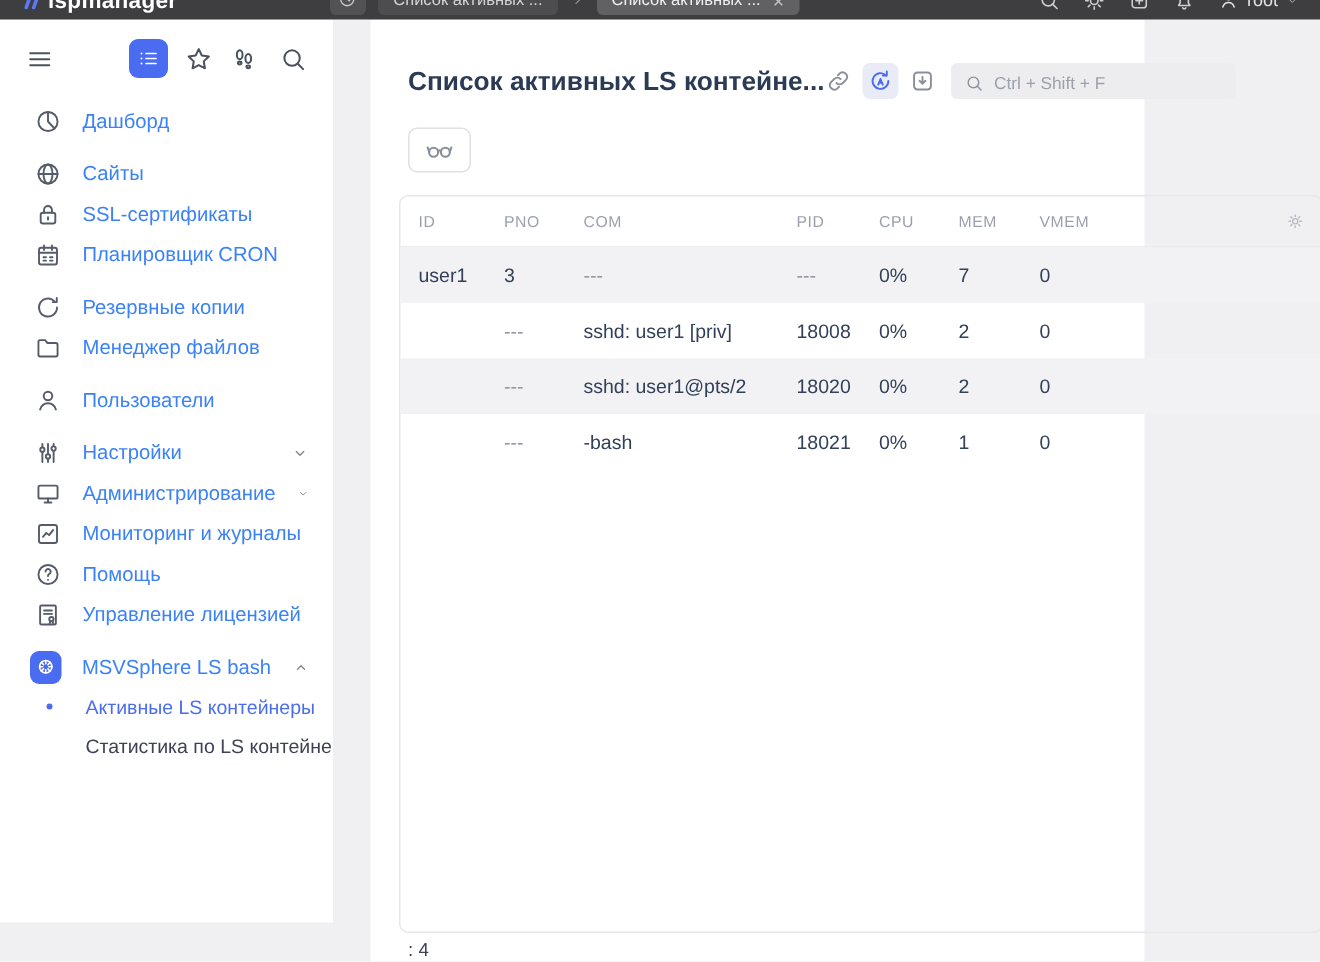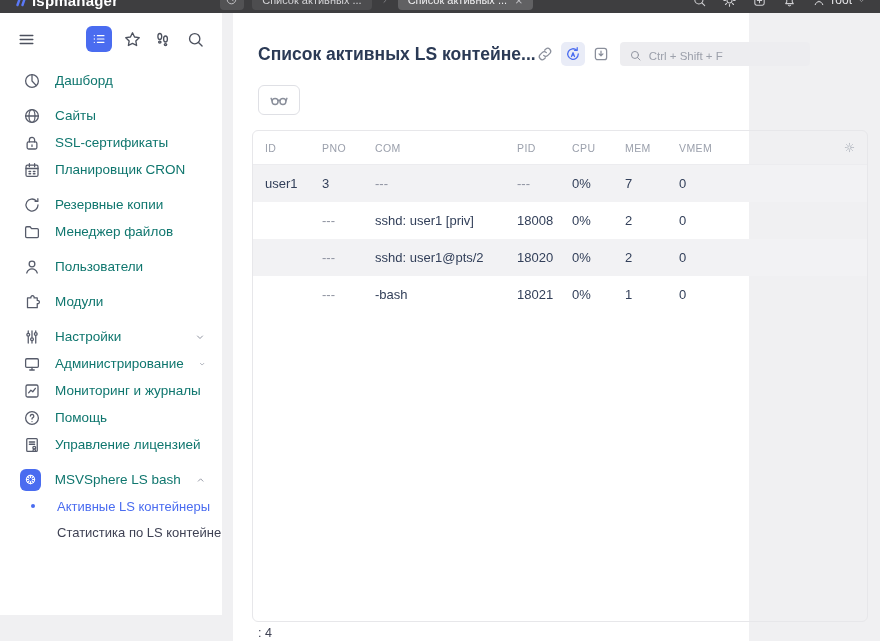--- a/index.html
+++ b/index.html
@@ -36,30 +36,30 @@
   .st-active { width:26px; height:26px; margin-left:50px; background:#4a6cf0; border-radius:6px; color:#fff; display:flex; align-items:center; justify-content:center; }
   .st-active svg { width:16px; height:16px; }
   .st-star { margin-left:11px; color:#4c515e; }
   .st-foot { margin-left:11px; color:#4c515e; }
   .st-search { margin-left:auto; color:#4c515e; }
   .menu { padding-top:2px; }
   .group { margin-bottom:8px; }
   .item { height:27px; display:flex; align-items:center; padding:0 16px 0 23px; gap:14px; cursor:pointer; }
   .item .ico { width:18px; height:18px; color:#565b6a; flex:none; }
   .item .ico svg { width:100%; height:100%; }
-  .item .lbl { font-size:13.5px; color:#0f766e; white-space:nowrap; }
+  .item .lbl { font-size:13.5px; color:#3b82f6; white-space:nowrap; }
   .item .chev { margin-left:auto; width:12px; height:12px; color:#7c8190; }
   .item .brand-ico { width:22px; height:22px; background:#4a6cf0; border-radius:6px; color:#fff; display:flex; align-items:center; justify-content:center; margin-left:-3px; }
   .item .brand-ico svg { width:15px; height:15px; }
   .child { height:26px; display:flex; align-items:center; padding-left:57px; position:relative; font-size:13px; color:#3f4254; cursor:pointer; white-space:nowrap; }
   .child.selected { color:#4a6cf0; }
   .child .dot { position:absolute; left:31px; top:11px; width:4px; height:4px; border-radius:50%; background:#4a6cf0; }
 
   
-  .content { position:absolute; top:13px; left:233px; width:516px; height:628px; background:#ffffff; }
+  .content { position:absolute; top:13px; left:247px; width:516px; height:628px; background:#ffffff; }
   .title-row { position:absolute; top:27px; left:25px; right:19px; height:28px; display:flex; align-items:center; }
   .page-title { font-size:17.5px; font-weight:bold; color:#2b3a55; white-space:nowrap; }
   .title-icons { margin-left:auto; display:flex; align-items:center; gap:7px; }
   .ti { width:18px; height:18px; color:#8a8f9b; cursor:pointer; }
   .ti svg { width:100%; height:100%; }
   .ti.auto { width:24px; height:24px; background:#e9ecf7; border-radius:5px; color:#4a6cf0; padding:3px; }
   .search-box { width:190px; height:24px; background:#ededf0; border-radius:4px; display:flex; align-items:flex-end; gap:7px; padding:4px 9px; margin-left:3px; cursor:text; }
   .search-box .si { width:13px; height:13px; color:#8a8f9b; flex:none; }
   .search-box .ph { font-size:11.5px; color:#9ca0ab; white-space:nowrap; }
 
@@ -257,30 +257,20 @@
       </div>
       <div class="group">
         <div class="item">
           <span class="ico">
             <svg viewBox="0 0 24 24" fill="none" stroke="currentColor" stroke-width="1.7" stroke-linecap="round" stroke-linejoin="round" width="100%" height="100%">
               <circle cx="12" cy="8" r="3.8"></circle>
               <path d="M5 20c1.2-3.7 4-5.5 7-5.5s5.8 1.8 7 5.5"></path>
             </svg>
           </span>
           <span class="lbl">Пользователи</span>
-        </div>
-      </div>
-      <div class="group">
-        <div class="item">
-          <span class="ico">
-            <svg viewBox="0 0 24 24" fill="none" stroke="currentColor" stroke-width="1.7" stroke-linecap="round" stroke-linejoin="round" width="100%" height="100%">
-              <path d="M6 10.5V19.5h13v-5.3a2.2 2.2 0 1 0 0-4.2V6.5h-4.2a2.2 2.2 0 1 0-4.2 0H6z"></path>
-            </svg>
-          </span>
-          <span class="lbl">Модули</span>
         </div>
       </div>
       <div class="group">
         <div class="item">
           <span class="ico">
             <svg viewBox="0 0 24 24" fill="none" stroke="currentColor" stroke-width="1.7" stroke-linecap="round" stroke-linejoin="round" width="100%" height="100%">
               <path d="M7 4v16M12 4v16M17 4v16"></path>
               <circle cx="7" cy="9" r="1.9" fill="#fff"></circle>
               <circle cx="12" cy="15" r="1.9" fill="#fff"></circle>
               <circle cx="17" cy="8" r="1.9" fill="#fff"></circle>

